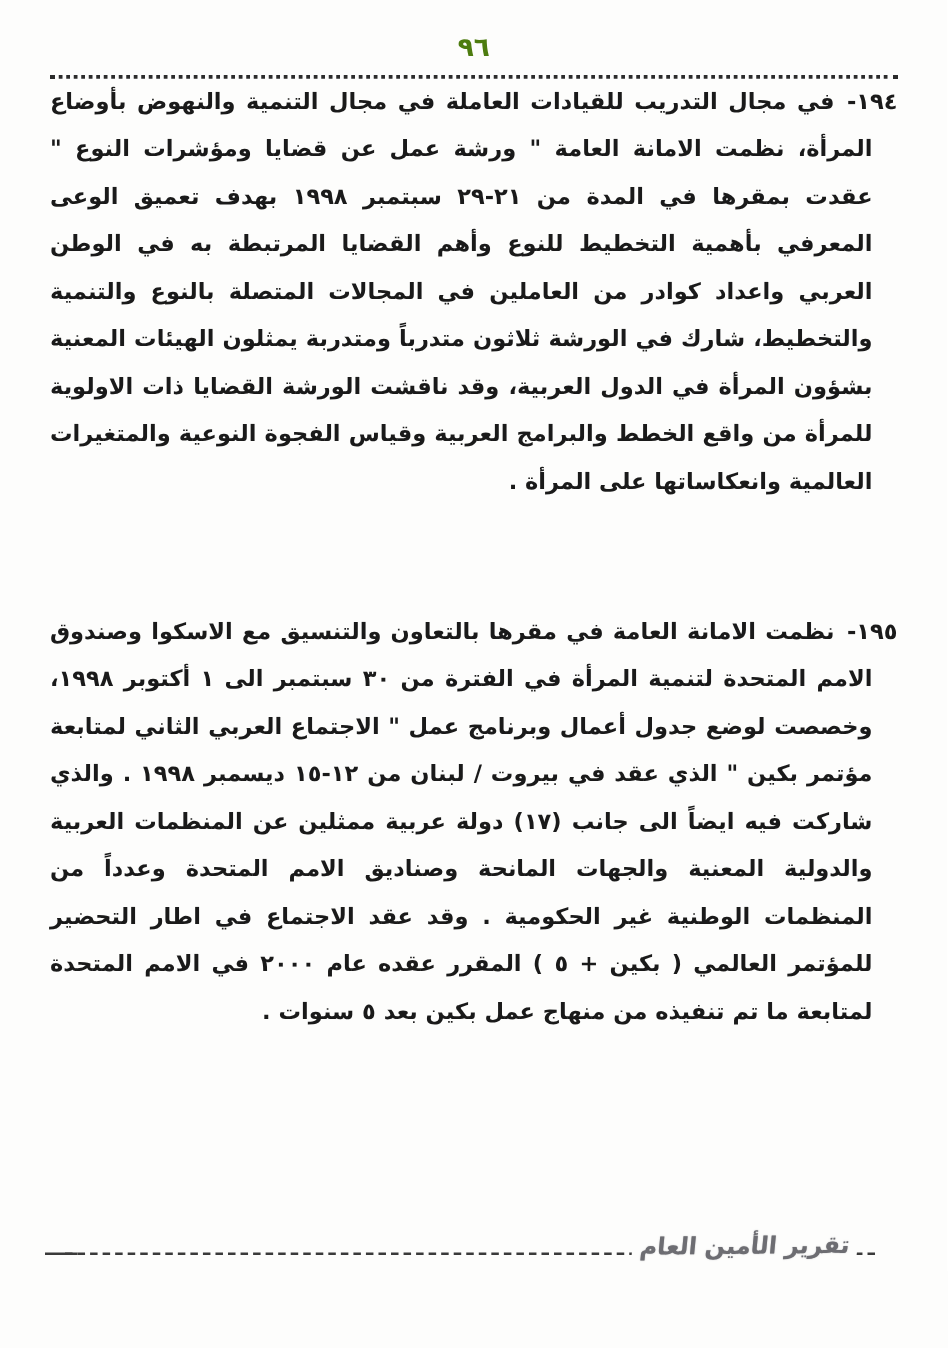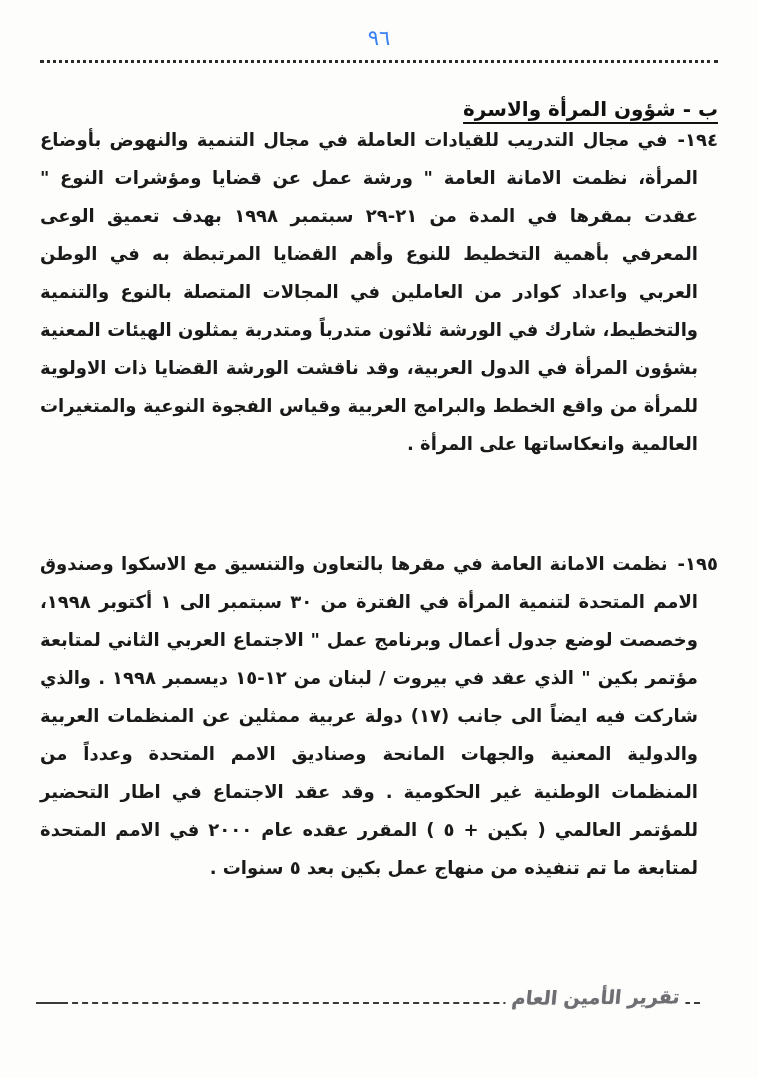--- a/index.html
+++ b/index.html
@@ -15,23 +15,23 @@
   }
   .page {
     position: relative;
     width: 758px; height: 1078px;
     padding: 26px 40px 0 40px;
     background: #fdfdfc;
   }
   .page-number {
     text-align: center;
     font-size: 21px;
-    font-weight: 400;
+    font-weight: 700;
     letter-spacing: 3px;
-    color: #3b82f6;
+    color: #4d7c0f;
   }
   .top-rule {
     margin-top: 10px;
     border-top: 3px dotted #2b2b2b;
     height: 0;
   }
   .heading {
     margin-top: 34px;
     font-size: 20px;
     font-weight: 700;
@@ -91,21 +91,20 @@
 </style>
 </head>
 <body>
 
 <div class="page">
 
   <div class="page-number">٩٦</div>
 
   <div class="top-rule"></div>
 
-  <div class="heading">ب - شؤون المرأة والاسرة</div>
 
   <div class="paragraph">
     <span class="para-num">١٩٤-</span><span>في مجال التدريب للقيادات العاملة في مجال التنمية والنهوض بأوضاع المرأة، نظمت الامانة العامة " ورشة عمل عن قضايا ومؤشرات النوع " عقدت بمقرها في المدة من ٢١-٢٩ سبتمبر ١٩٩٨ بهدف تعميق الوعى المعرفي بأهمية التخطيط للنوع وأهم القضايا المرتبطة به في الوطن العربي واعداد كوادر من العاملين في المجالات المتصلة بالنوع والتنمية والتخطيط، شارك في الورشة ثلاثون متدرباً ومتدربة يمثلون الهيئات المعنية بشؤون المرأة في الدول العربية، وقد ناقشت الورشة القضايا ذات الاولوية للمرأة من واقع الخطط والبرامج العربية وقياس الفجوة النوعية والمتغيرات العالمية وانعكاساتها على المرأة .</span>
   </div>
 
   <div class="paragraph second">
     <span class="para-num">١٩٥-</span><span>نظمت الامانة العامة في مقرها بالتعاون والتنسيق مع الاسكوا وصندوق الامم المتحدة لتنمية المرأة في الفترة من ٣٠ سبتمبر الى ١ أكتوبر ١٩٩٨، وخصصت لوضع جدول أعمال وبرنامج عمل " الاجتماع العربي الثاني لمتابعة مؤتمر بكين " الذي عقد في بيروت / لبنان من ١٢-١٥ ديسمبر ١٩٩٨ . والذي شاركت فيه ايضاً الى جانب (١٧) دولة عربية ممثلين عن المنظمات العربية والدولية المعنية والجهات المانحة وصناديق الامم المتحدة وعدداً من المنظمات الوطنية غير الحكومية . وقد عقد الاجتماع في اطار التحضير للمؤتمر العالمي ( بكين + ٥ ) المقرر عقده عام ٢٠٠٠ في الامم المتحدة لمتابعة ما تم تنفيذه من منهاج عمل بكين بعد ٥ سنوات .</span>
   </div>
 
   <div class="footer">

